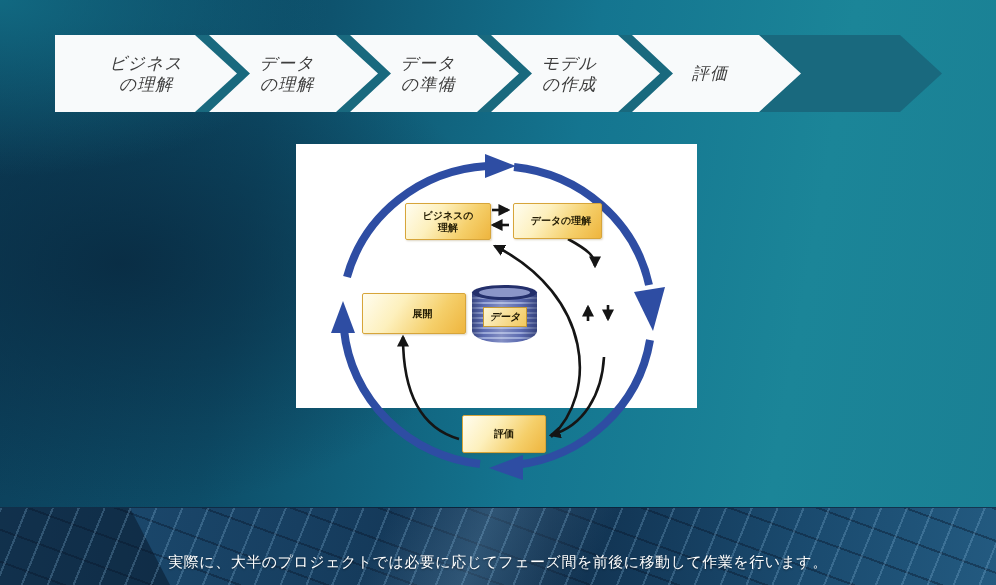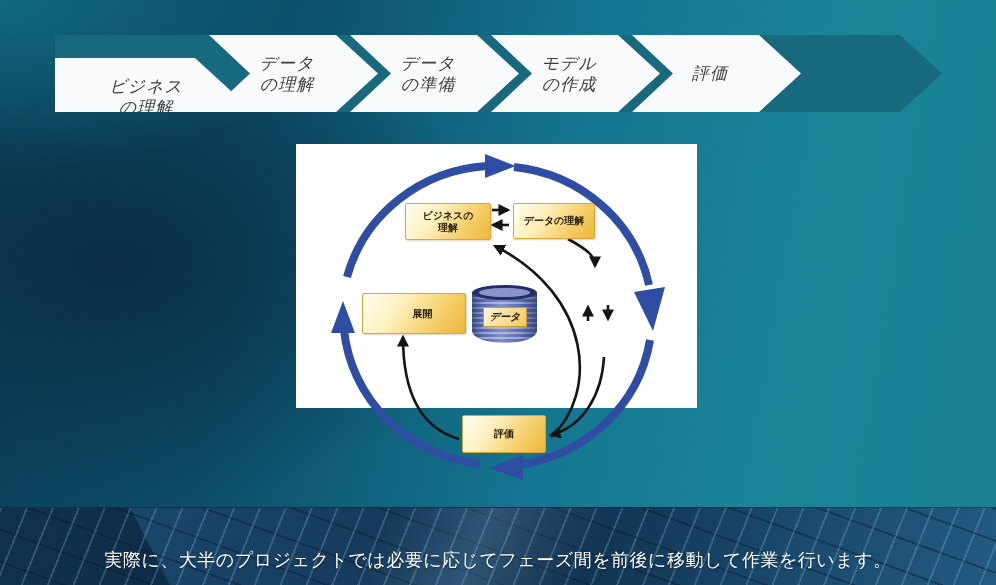--- a/index.html
+++ b/index.html
@@ -19,21 +19,21 @@
     position:absolute;left:55px;top:35px;width:887px;height:77px;
     background:var(--separator_teal,#19697e);
     clip-path:polygon(0 0,845px 0,887px 38.5px,845px 77px,0 77px);
   }
   .chev{
     position:absolute;top:0;height:77px;width:182px;
     background:var(--chevron_fill,#f8fafb);
     display:flex;flex-direction:column;align-items:center;justify-content:center;
     clip-path:polygon(13px 0,140px 0,182px 38.5px,140px 77px,13px 77px,54px 38.5px);
   }
-  .chev.first{clip-path:polygon(0 0,140px 0,182px 38.5px,140px 77px,0 77px);margin-top:23px;}
+  .chev.first{clip-path:polygon(0 0,140px 0,182px 38.5px,140px 77px,0 77px);}
   .chev span{
     display:block;font-style:italic;font-size:17px;line-height:21px;
     color:var(--chevron_text,#3d3d3d);letter-spacing:1px;white-space:nowrap;
   }
 
   
   .diagram{
     position:absolute;left:296px;top:144px;width:401px;height:264px;
     background:var(--diagram_bg,#ffffff);
   }
@@ -94,21 +94,21 @@
   }
   .cityscape .tower{
     position:absolute;left:-20px;top:0;width:190px;height:100%;
     background:rgba(4,16,32,0.45);
     clip-path:polygon(0 0,150px 0,190px 100%,0 100%);
   }
   .caption{
     position:absolute;left:0;right:0;bottom:13px;
     text-align:center;
     color:var(--caption_text,#ffffff);
-    font-size:18px;letter-spacing:0.5px;
+    font-size:15px;letter-spacing:0.5px;
     text-shadow:0 1px 2px rgba(0,0,0,0.45);
   }
 </style>
 </head>
 <body>
 
 <div class="slide">
 
   <div class="chevron-bar">
     <div class="chev first" style="left:0">
@@ -157,21 +157,21 @@
       <path class="flow-arrow" marker-end="url(#ah)" d="M 312 161 L 312 175"></path>
       <path class="flow-arrow" marker-end="url(#ah)" d="M 308 213 C 306 250 288 282 255 291"></path>
       <path class="flow-arrow" marker-end="url(#ah)" d="M 163 295 C 121 283 107 243 107 193"></path>
       <path class="flow-arrow" marker-end="url(#ah)" d="M 255 293 C 302 250 297 152 199 102"></path>
     </svg>
 
     <div class="node" style="left:109px;top:59px;width:84px;height:35px;">
       <span>ビジネスの</span>
       <span>理解</span>
     </div>
-    <div class="node" style="left:217px;top:59px;width:80px;height:34px;">
+    <div class="node" style="left:217px;top:59px;width:80px;height:34px;padding-left:7px;">
       <span>データの理解</span>
     </div>
     <div class="node" style="left:66px;top:149px;width:85px;height:39px;padding-left:17px;">
       <span>展開</span>
     </div>
     <div class="node" style="left:166px;top:271px;width:82px;height:36px;">
       <span>評価</span>
     </div>
 
     <div class="cylinder">

